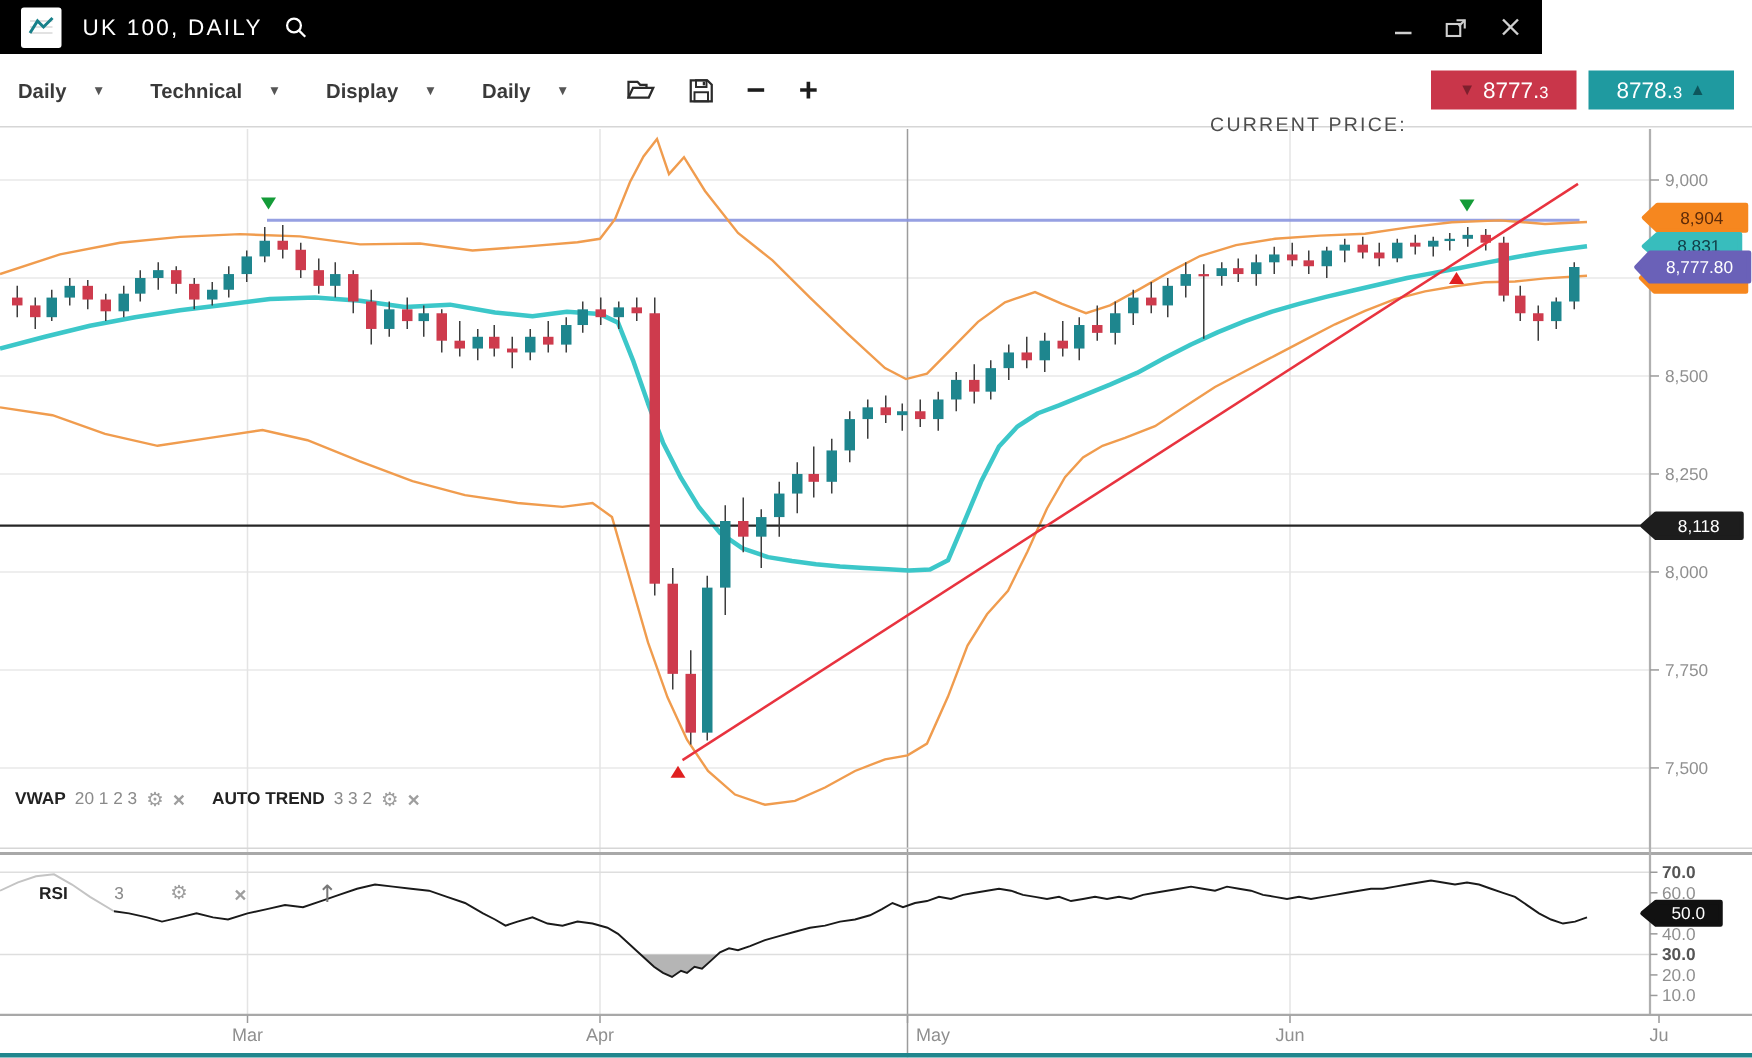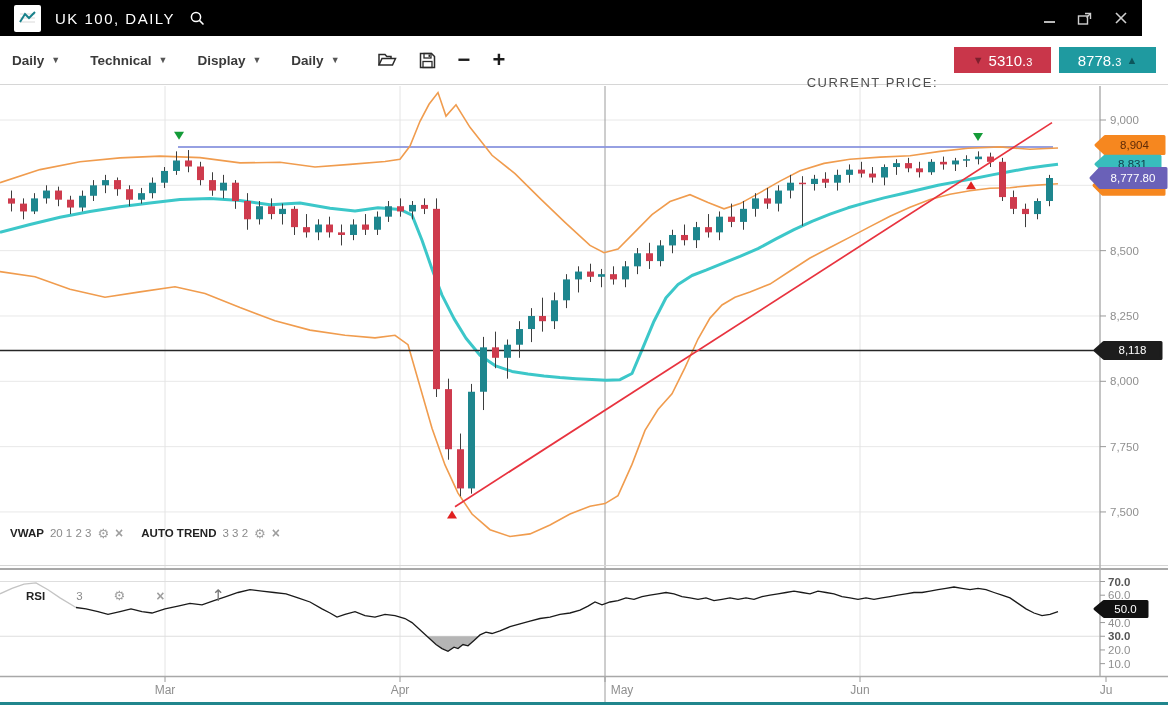--- a/index.html
+++ b/index.html
@@ -1,25 +1,25 @@
 <!DOCTYPE html>
 <html><head>
 <meta charset="utf-8">
 <style>
   html,body{margin:0;padding:0;width:1168px;height:705px;overflow:hidden;background:#fff;
     font-family:"Liberation Sans",sans-serif;}
-  .titlebar{position:absolute;top:0;left:0;width:1142px;height:36px;background:#000;z-index:5;
+  .titlebar{position:absolute;top:0;left:0;width:1028px;height:36px;background:#000;z-index:5;
     display:flex;align-items:center;padding:0 14px;box-sizing:border-box;gap:14px;}
   .appicon{width:27px;height:27px;background:#fff;border-radius:2px;display:flex;align-items:center;justify-content:center;}
   .tb-title{color:#fff;font-size:15px;letter-spacing:1.5px;white-space:nowrap;}
   .winctl{margin-left:auto;display:flex;align-items:center;gap:20px;}
   .winctl svg{cursor:pointer;}
   .toolbar{position:absolute;top:36px;left:0;width:1168px;height:49px;background:#fff;z-index:5;
     border-bottom:1px solid #d6d6d6;display:flex;align-items:center;padding:0 12px;box-sizing:border-box;}
-  .menu{font-size:13.5px;font-weight:700;color:#3a3a3a;margin-right:30px;cursor:pointer;display:flex;align-items:center;gap:7px;}
+  .menu{font-size:13.5px;font-weight:700;color:#3a3a3a;margin-right:30px;cursor:pointer;display:flex;align-items:center;gap:17px;}
   .menu .car{font-size:9px;color:#555;}
   .tbicon{margin-right:22px;cursor:pointer;display:flex;align-items:center;}
   .zoomglyph{font-size:22px;font-weight:900;color:#1c1c1c;line-height:1;}
   .priceside{margin-left:auto;display:flex;align-items:center;}
   .cplabel{font-size:13px;color:#4d4d4d;letter-spacing:1.5px;margin-right:16px;margin-top:44px;}
   .pbadge{height:26px;width:97px;display:flex;align-items:center;justify-content:center;color:#fff;font-size:15px;gap:5px;}
   .pbadge .frac{font-size:11px;align-self:flex-end;padding-bottom:3px;}
   .pbadge.bid{background:#c9364a;margin-right:8px;}
   .pbadge.ask{background:#1f9aa0;}
   .arrow-dn{color:#7e1f2d;font-size:11px;}
@@ -366,21 +366,21 @@
       <rect x="9.5" y="2.5" width="1.6" height="2.4" fill="#2b2b2b"></rect>
       <rect x="4" y="9.5" width="9" height="6" fill="none" stroke="#2b2b2b" stroke-width="1.3"></rect>
     </svg>
   </span>
   <span class="tbicon zoomglyph">−</span>
   <span class="tbicon zoomglyph">+</span>
   <div class="priceside">
     <span class="cplabel">CURRENT PRICE:</span>
     <span class="pbadge bid">
       <span class="arrow-dn">▼</span>
-      <span><span>5310.</span><span class="frac">3</span></span>
+      <span><span>8777.</span><span class="frac">3</span></span>
     </span>
     <span class="pbadge ask">
       <span><span>8778.</span><span class="frac">3</span></span>
       <span class="arrow-up">▲</span>
     </span>
   </div>
 </div>
 
 <div class="indrow" style="top:493px;left:10px;margin-top:33px;">
   <b>VWAP</b>

